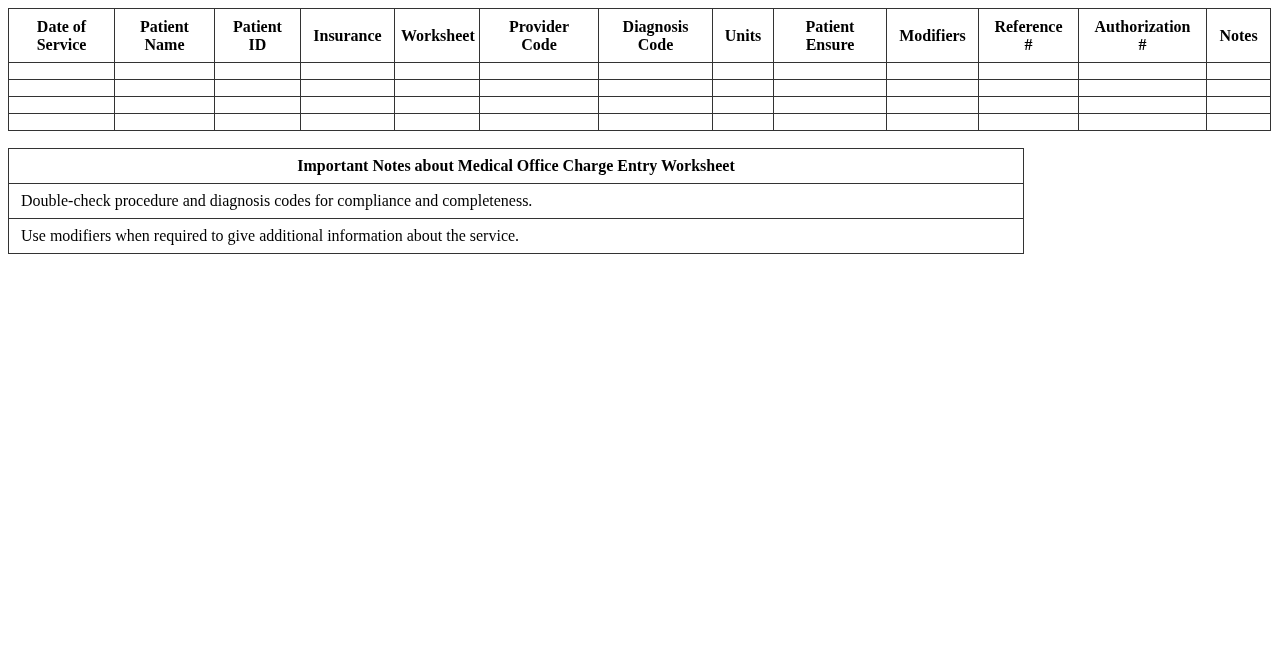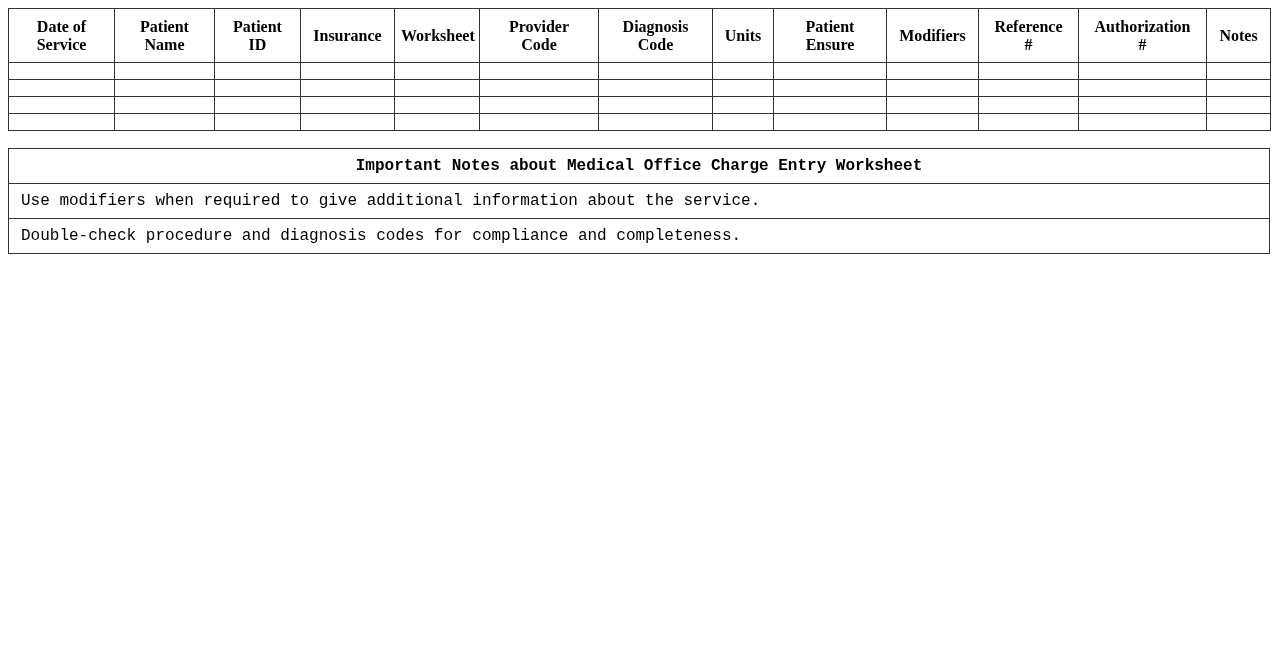--- a/index.html
+++ b/index.html
@@ -2,21 +2,21 @@
 <html><head>
 <meta charset="utf-8">
 <style>
   html, body { margin: 0; padding: 0; background: #ffffff; }
   body { width: 1278px; height: 650px; font-family: "Liberation Serif", serif; color: #000; position: relative; }
   table { border-collapse: collapse; }
   #charge-table { position: absolute; left: 8px; top: 8px; width: 1262px; table-layout: fixed; }
   #charge-table th, #charge-table td { border: 1px solid #333; }
   #charge-table th { font-weight: bold; font-size: 16px; line-height: 18px; height: 53px; padding: 0 6px; text-align: center; vertical-align: middle; }
   #charge-table td { height: 16px; padding: 0; }
-  #notes-table { position: absolute; left: 8px; top: 148px; width: 1262px; font-family: Liberation Mono, monospace; }
+  #notes-table { position: absolute; left: 8px; top: 148px; width: 1016px; }
   #notes-table th, #notes-table td { border: 1px solid #333; font-size: 16px; height: 34px; padding: 0 12px; }
   #notes-table th { font-weight: bold; text-align: center; }
   #notes-table td { text-align: left; }
 </style>
 </head>
 <body>
 
 <table id="charge-table">
   <colgroup id="charge-cols">
       <col style="width: 106px;">
@@ -115,19 +115,19 @@
 </table>
 
 <table id="notes-table">
   <thead>
     <tr>
       <th>Important Notes about Medical Office Charge Entry Worksheet</th>
     </tr>
   </thead>
   <tbody>
     <tr>
-        <td>Use modifiers when required to give additional information about the service.</td>
+        <td>Double-check procedure and diagnosis codes for compliance and completeness.</td>
       </tr>
     <tr>
-        <td>Double-check procedure and diagnosis codes for compliance and completeness.</td>
+        <td>Use modifiers when required to give additional information about the service.</td>
       </tr>
   </tbody>
 </table>
 
 </body></html>

